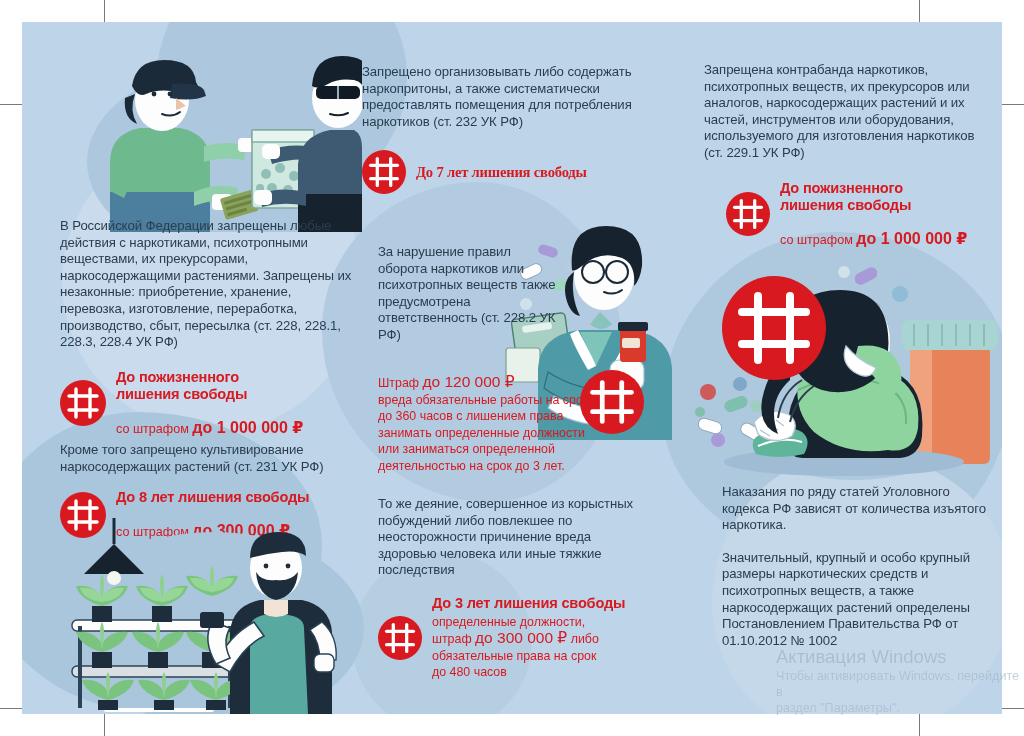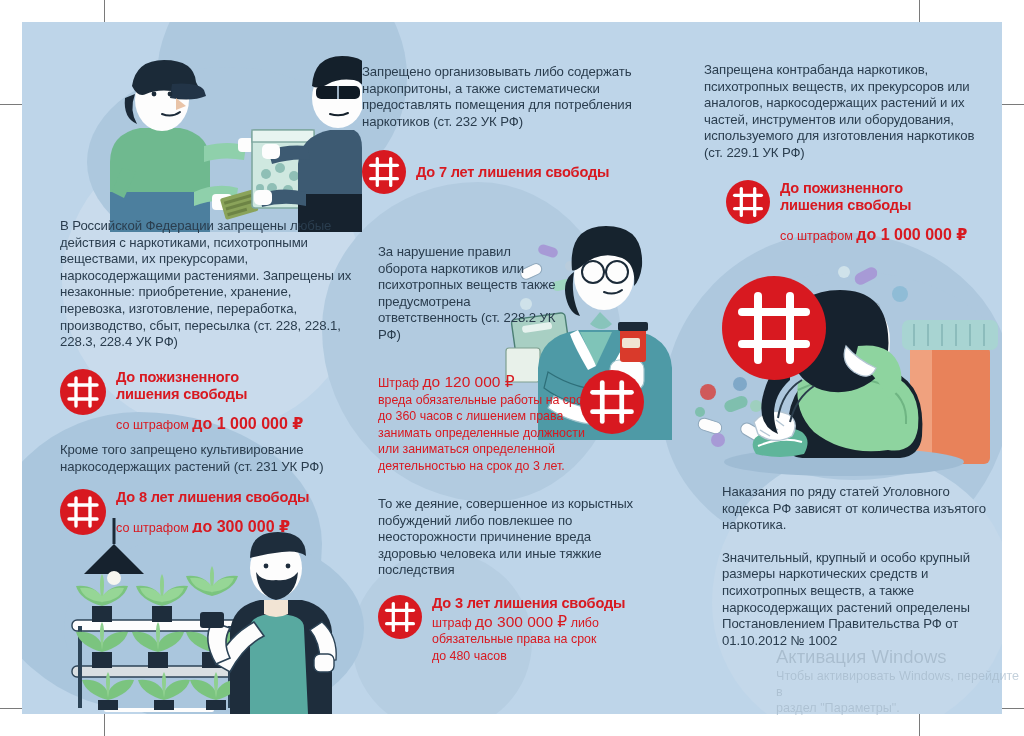--- a/index.html
+++ b/index.html
@@ -44,27 +44,27 @@
   .block { position: absolute; }
 
   .body-text {
     color: #2a3d4e;
     font-size: 13.2px;
     line-height: 16.6px;
     letter-spacing: -0.1px;
   }
 
   
-  .penalty { display: flex; align-items: flex-start; gap: 10px; }
+  .penalty { display: flex; align-items: center; gap: 10px; }
   .penalty-text { color: #d81920; }
   .p-head {
     font-size: 14.6px; font-weight: bold; line-height: 17px;
     letter-spacing: -0.2px;
   }
-  .p-sub { font-size: 12.6px; line-height: 24px; margin-top: 9px; }
+  .p-sub { font-size: 12.6px; line-height: 16px; margin-top: 17px; }
   .p-sub .big { font-size: 16px; font-weight: bold; }
   .p-lines { font-size: 12.4px; line-height: 16.5px; }
   .p-lines .big { font-size: 15.5px; font-weight: normal; }
 
   
   .bars-badge { flex: 0 0 auto; display: block; }
 
   
   .art { position: absolute; }
   .art svg { display: block; }
@@ -301,21 +301,21 @@
           </g>
 
           <path d="M258 104 q16 14 14 38 l-16 2 q0 -20 -10 -32 z" fill="#fdfdfd" stroke="#2c4356" stroke-width="1.4"></path>
           <rect x="250" y="136" width="20" height="18" rx="6" fill="#fdfdfd" stroke="#2c4356" stroke-width="1.4"></rect>
         </g>
       </svg>
     </div>
 
     <div class="block" style="left:340px; top:42px; width:280px;">
       <p class="body-text">Запрещено организовывать либо содержать наркопритоны, а также систематически предоставлять помещения для потребления наркотиков (ст. 232 УК РФ)</p>
-      <div class="penalty" style="margin-top:20px; align-items:center;">
+      <div class="penalty" style="margin-top:20px; align-items:center;font-family:Liberation Serif, serif;">
         <svg class="bars-badge" width="44" height="44" viewBox="0 0 46 46">
           <circle cx="23" cy="23" r="23" fill="#d81920"></circle>
           <g stroke="#ffffff" stroke-width="3.4" stroke-linecap="round">
             <line x1="16" y1="9" x2="16" y2="37"></line>
             <line x1="30" y1="9" x2="30" y2="37"></line>
             <line x1="9" y1="16" x2="37" y2="16"></line>
             <line x1="9" y1="30" x2="37" y2="30"></line>
           </g>
         </svg>
         <div class="penalty-text">
@@ -403,20 +403,21 @@
           <circle cx="23" cy="23" r="23" fill="#d81920"></circle>
           <g stroke="#ffffff" stroke-width="3.4" stroke-linecap="round">
             <line x1="16" y1="9" x2="16" y2="37"></line>
             <line x1="30" y1="9" x2="30" y2="37"></line>
             <line x1="9" y1="16" x2="37" y2="16"></line>
             <line x1="9" y1="30" x2="37" y2="30"></line>
           </g>
         </svg>
         <div class="penalty-text p-lines">
           <div class="p-head" style="margin-bottom:2px;">До 3 лет лишения свободы</div>
+          <div>определенные должности,</div>
           <div>
             <span>штраф </span><span class="big">до 300 000 ₽</span><span> либо</span>
           </div>
           <div>обязательные права на срок</div>
           <div>до 480 часов</div>
         </div>
       </div>
     </div>
 
     <div class="block" style="left:682px; top:40px; width:280px;">

